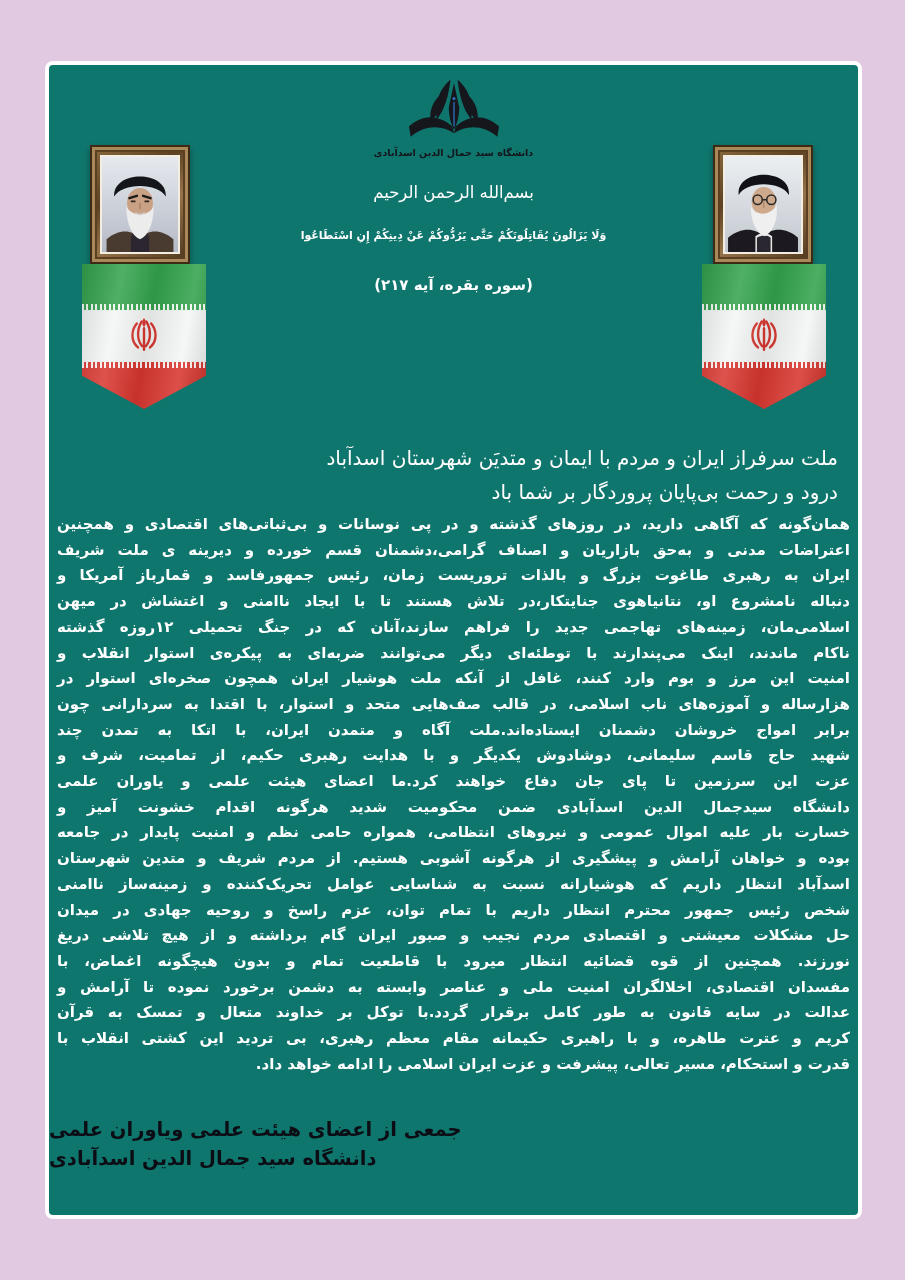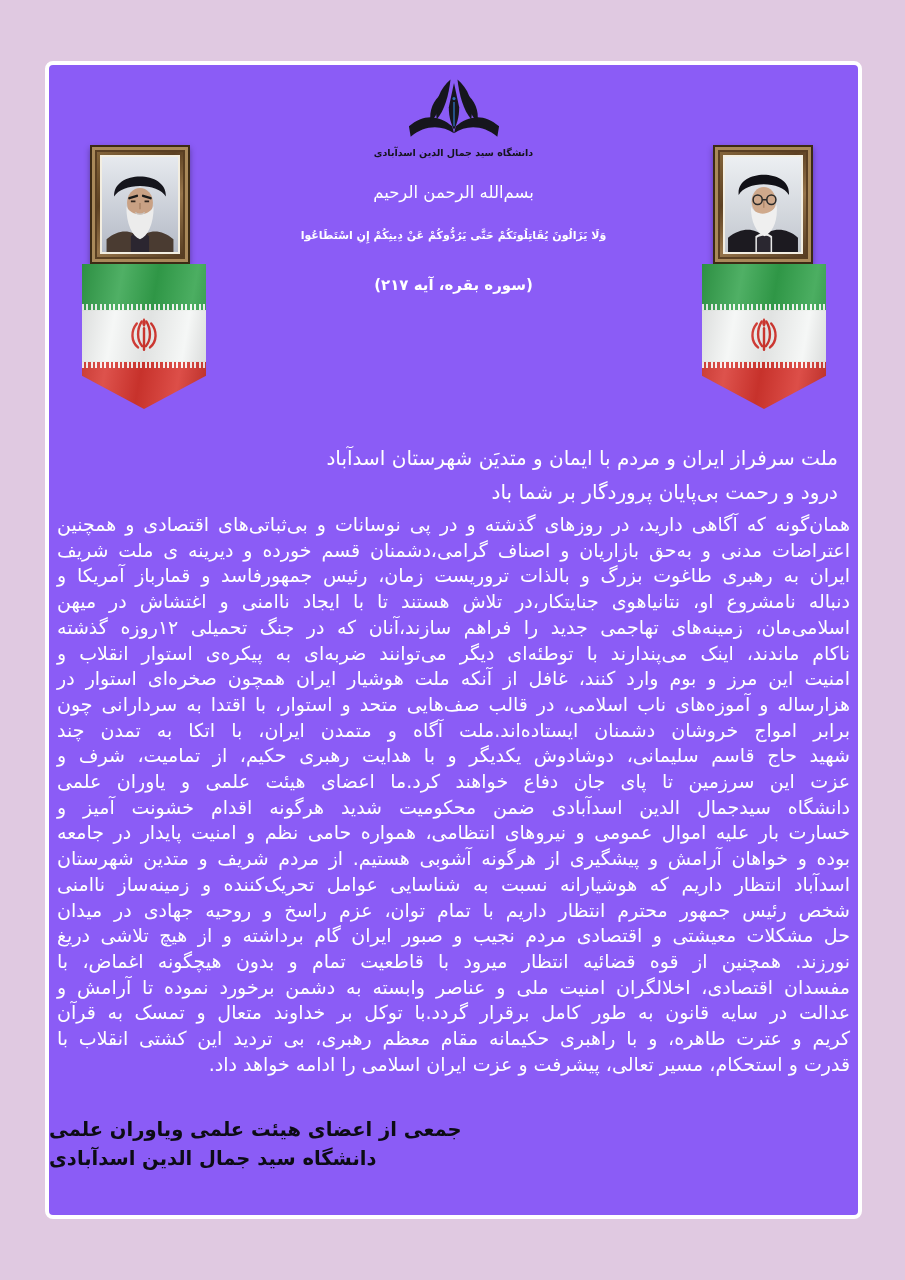--- a/index.html
+++ b/index.html
@@ -7,21 +7,21 @@
   body {
     background: #e0c9e1;
     font-family: "DejaVu Sans", sans-serif;
     position: relative;
   }
   
   .card {
     position: absolute;
     left: 45px; top: 61px;
     width: 817px; height: 1158px;
-    background: #8b5cf6;
+    background: #0f766e;
     border: 4px solid #ffffff;
     border-radius: 8px;
   }
   .center-col { position: absolute; left: 0; right: 0; text-align: center; direction: rtl; }
 
   
   .logo-wrap { top: 8px; }
   .logo-wrap svg { width: 104px; height: 72px; display: inline-block; }
   .logo-caption {
     top: 82px;
@@ -85,22 +85,22 @@
     position: absolute;
     left: 10px; right: 20px; top: 376px;
     direction: rtl; text-align: right;
     color: #ffffff; font-weight: normal;
     font-size: 20px; line-height: 34px;
   }
   .body-text {
     position: absolute;
     left: 8px; top: 447px; width: 793px;
     direction: rtl;
-    color: #ffffff; font-weight: normal;
-    font-size: 19px; line-height: 25.7px;
+    color: #ffffff; font-weight: bold;
+    font-size: 15px; line-height: 25.7px;
   }
   .body-line { text-align: justify; text-align-last: justify; }
   .body-line:last-child { text-align-last: right; }
   .signature {
     position: absolute;
     left: 0; right: 0; top: 1050px;
     direction: rtl; text-align: left;
     color: #0c0c14; font-weight: bold;
     font-size: 19.5px; line-height: 29px;
   }

